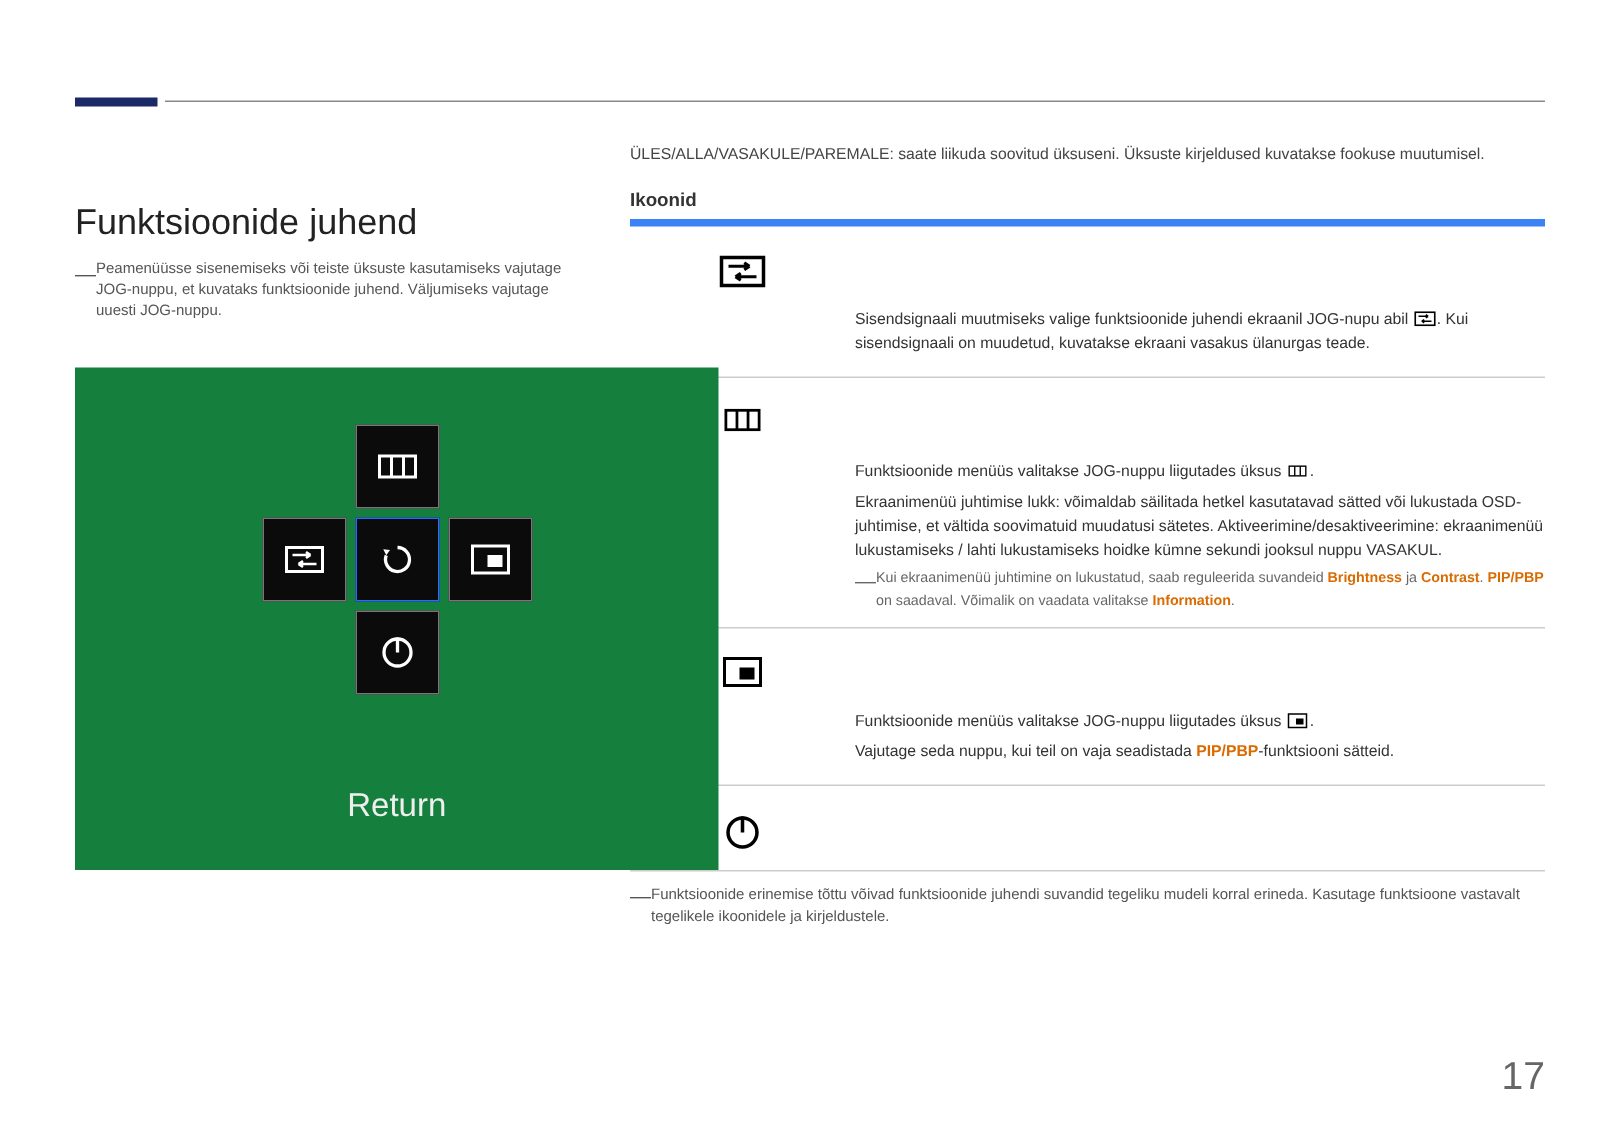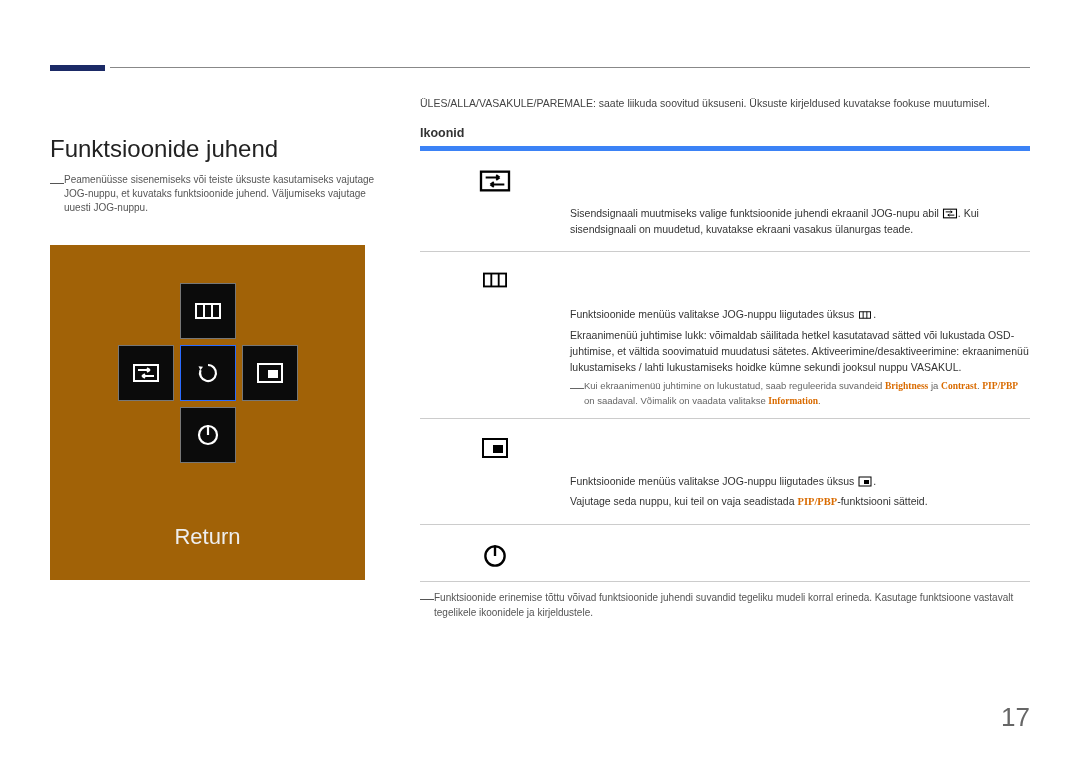--- a/index.html
+++ b/index.html
@@ -6,39 +6,39 @@
   html, body { width: 1080px; height: 763px; background: #fff; font-family: "Segoe UI", "Helvetica Neue", Arial, sans-serif; color: #333; }
   .page { position: relative; width: 1080px; height: 763px; padding: 0 50px 40px 50px; }
   .top-accent { position: absolute; top: 65px; left: 50px; width: 55px; height: 6px; background: #1b2a66; }
   .top-rule { position: absolute; top: 67px; left: 110px; right: 50px; border-top: 1px solid #888; }
   .content { position: absolute; top: 95px; left: 50px; right: 50px; display: flex; align-items: center; }
   .left-col { width: 370px; padding-right: 30px; }
   .right-col { flex: 1; }
   h2.title { font-size: 24px; font-weight: 400; color: #222; margin-bottom: 10px; font-family: "Segoe UI Light", "Helvetica Neue", Arial, sans-serif; }
   .note { font-size: 10px; line-height: 1.4; color: #555; position: relative; padding-left: 14px; margin-top: 4px; }
   .note .dash { position: absolute; left: 0; top: 0; font-size: 14px; color: #555; }
-  .osd-box { margin-top: 30px; width: 315px; height: 335px; background: #a16207; position: relative; }
+  .osd-box { margin-top: 30px; width: 429px; height: 335px; background: #15803d; position: relative; }
   .dpad { position: absolute; top: 38px; left: 50%; transform: translateX(-50%); width: 180px; height: 180px; }
   .dpad .tile { position: absolute; width: 56px; height: 56px; background: #0b0b0b; border: 1.5px solid #777; display: flex; align-items: center; justify-content: center; }
   .dpad .tile.up    { top: 0; left: 62px; }
   .dpad .tile.left  { top: 62px; left: 0; }
   .dpad .tile.center{ top: 62px; left: 62px; border-color: #2a6bff; }
   .dpad .tile.right { top: 62px; left: 124px; }
   .dpad .tile.down  { top: 124px; left: 62px; }
   .return-label { position: absolute; bottom: 30px; left: 50%; transform: translateX(-50%); color: #eee; font-size: 22px; font-weight: 300; }
   .intro { font-size: 10.5px; line-height: 1.6; color: #444; margin-bottom: 8px; }
   .table { margin-top: 14px; }
   .thead { display: flex; border-bottom: 5px solid #3b82f6; padding-bottom: 6px; }
   .th1 { width: 150px; font-weight: 700; font-size: 12.5px; }
   .th2 { flex: 1; font-weight: 700; font-size: 12.5px; }
   .trow { display: flex; border-bottom: 1px solid #ccc; padding: 10px 0; }
   .tcell-icon { width: 150px; display: flex; align-items: flex-start; justify-content: center; padding-top: 6px; }
   .tcell-desc { flex: 1; font-size: 10.5px; line-height: 1.55; color: #333; margin-top: 44px; }
   .tcell-desc p { margin-bottom: 4px; }
-  .orange { color: #d96b00; font-weight: 700; font-family: Liberation Serif, serif; }
+  .orange { color: #d96b00; font-weight: 700; }
   .inline-icon { display: inline-block; vertical-align: -3px; }
   .subnote { font-size: 9.5px; line-height: 1.5; color: #666; position: relative; padding-left: 14px; margin-top: 4px; }
   .subnote .dash { position: absolute; left: 0; top: -2px; font-size: 14px; color: #666; }
   .footnote { margin-top: 8px; font-size: 10px; line-height: 1.5; color: #555; position: relative; padding-left: 14px; }
   .footnote .dash { position: absolute; left: 0; top: -2px; font-size: 14px; }
   .page-num { position: absolute; bottom: 30px; right: 50px; font-size: 26px; color: #666; font-weight: 300; }
   svg { display: block; }
 </style>
 </head>
 <body>

